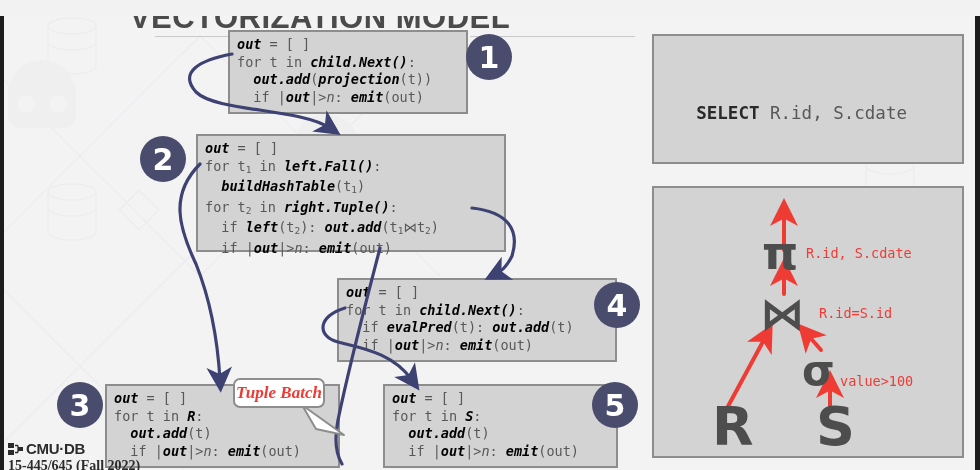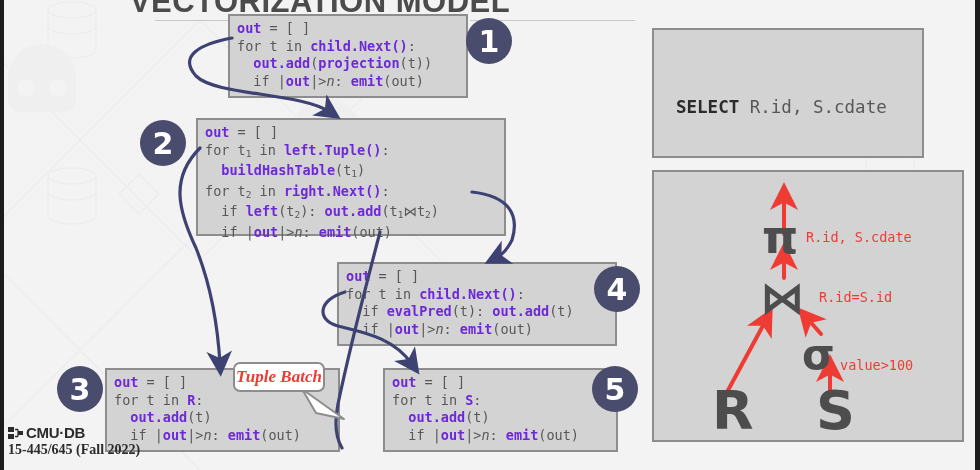--- a/index.html
+++ b/index.html
@@ -8,20 +8,21 @@
     font-family:"Liberation Sans", sans-serif;
     background:#f2f2f3;
     position:relative;
   }
 
   
   #slide {
     position:absolute; inset:0;
     background:#f3f3f4;
     overflow:hidden;
+    margin-top:16px;
   }
   
   #watermark {
     position:absolute; inset:0;
     opacity:.55;
     pointer-events:none;
   }
   
   .edge-l { position:absolute; left:0; top:0; width:4px; height:100%; background:#1c1c1c; z-index:40;}
   .edge-r { position:absolute; right:0; top:0; width:5px; height:100%; background:#1c1c1c; z-index:40;}
@@ -47,21 +48,21 @@
     background:#d3d3d3;
     border:2px solid #8d8d8d;
     font-family:"DejaVu Sans Mono", monospace;
     font-size:13.5px;
     line-height:17.5px;
     color:#58585a;
     padding:4px 7px 5px 7px;
     white-space:pre;
     z-index:10;
   }
-  .code b { color:#6d28d9; font-weight:bold; }
+  .code b { color:#000000; font-weight:bold;font-style:italic; }
   .code i.it { font-style:italic; color:#58585a; }
   .code sub { font-size:9.5px; vertical-align:-2px; }
 
   #cb1 { left:228px; top:14px;  width:240px; height:84px; }
   #cb2 { left:196px; top:118px; width:310px; height:118px; }
   #cb4 { left:337px; top:262px; width:280px; height:84px; }
   #cb3 { left:105px; top:368px; width:235px; height:84px; }
   #cb5 { left:383px; top:368px; width:235px; height:84px; }
 
   
@@ -102,21 +103,21 @@
   }
   #callout-tail { position:absolute; left:300px; top:388px; z-index:24; }
 
   
   .panel {
     position:absolute;
     background:#d3d3d3;
     border:2px solid #8d8d8d;
     z-index:10;
   }
-  #sqlbox { left:652px; top:28px; width:272px; height:130px; padding:7px 14px 0 22px; }
+  #sqlbox { left:652px; top:18px; width:312px; height:130px; padding:7px 14px 0 16px; }
   #sql {
     font-family:"DejaVu Sans Mono", monospace;
     font-size:17.5px; line-height:28px;
     color:#58585a;
     text-align:left;
     white-space:pre;
   }
   #sql .r { display:block; text-align:right; }
   #sql .kw { color:#2a2a2a; font-weight:bold; }
   #sql .pad { display:inline-block; text-align:left; width:178px; }
@@ -214,23 +215,23 @@
     </g>
   </svg>
 
   <div class="code" id="cb1"><b>out</b> = [ ]
 for t in <b>child.Next()</b>:
   <b>out.add</b>(<b>projection</b>(t))
   if |<b>out</b>|&gt;<i class="it">n</i>: <b>emit</b>(out)</div>
   <div class="badge" id="bd1">1</div>
 
   <div class="code" id="cb2"><b>out</b> = [ ]
-for t<sub>1</sub> in <b>left.Tuple()</b>:
+for t<sub>1</sub> in <b>left.Fall()</b>:
   <b>buildHashTable</b>(t<sub>1</sub>)
-for t<sub>2</sub> in <b>right.Next()</b>:
+for t<sub>2</sub> in <b>right.Tuple()</b>:
   if <b>left</b>(t<sub>2</sub>): <b>out.add</b>(t<sub>1</sub>⋈t<sub>2</sub>)
   if |<b>out</b>|&gt;<i class="it">n</i>: <b>emit</b>(out)</div>
   <div class="badge" id="bd2">2</div>
 
   <div class="code" id="cb4"><b>out</b> = [ ]
 for t in <b>child.Next()</b>:
   if <b>evalPred</b>(t): <b>out.add</b>(t)
   if |<b>out</b>|&gt;<i class="it">n</i>: <b>emit</b>(out)</div>
   <div class="badge" id="bd4">4</div>
 

